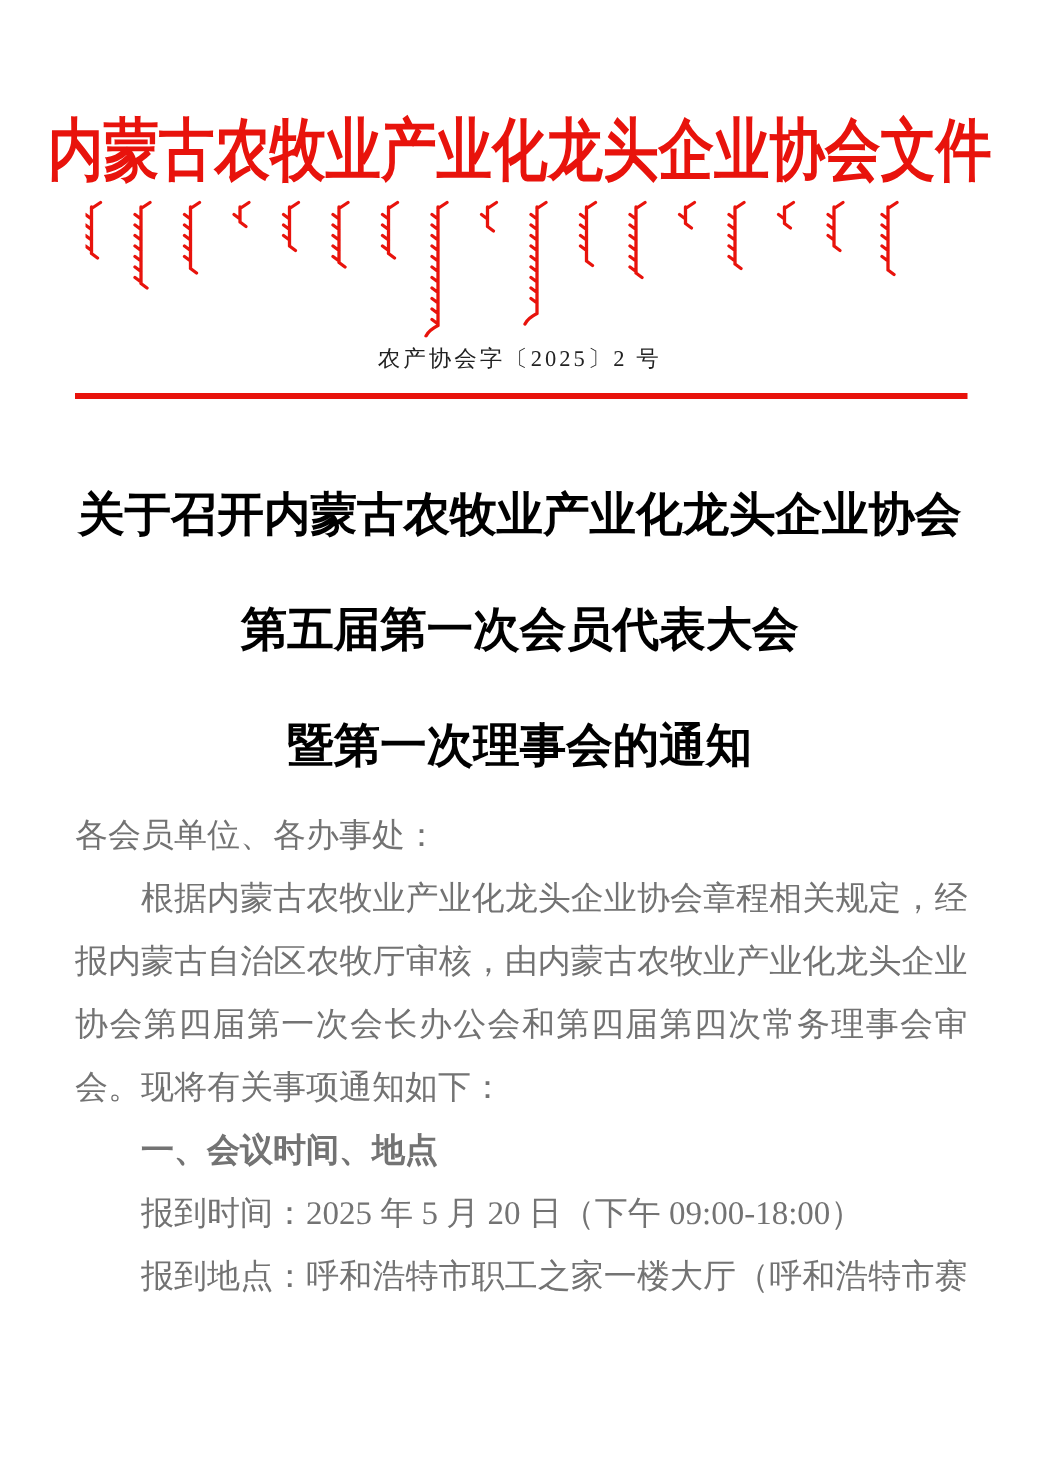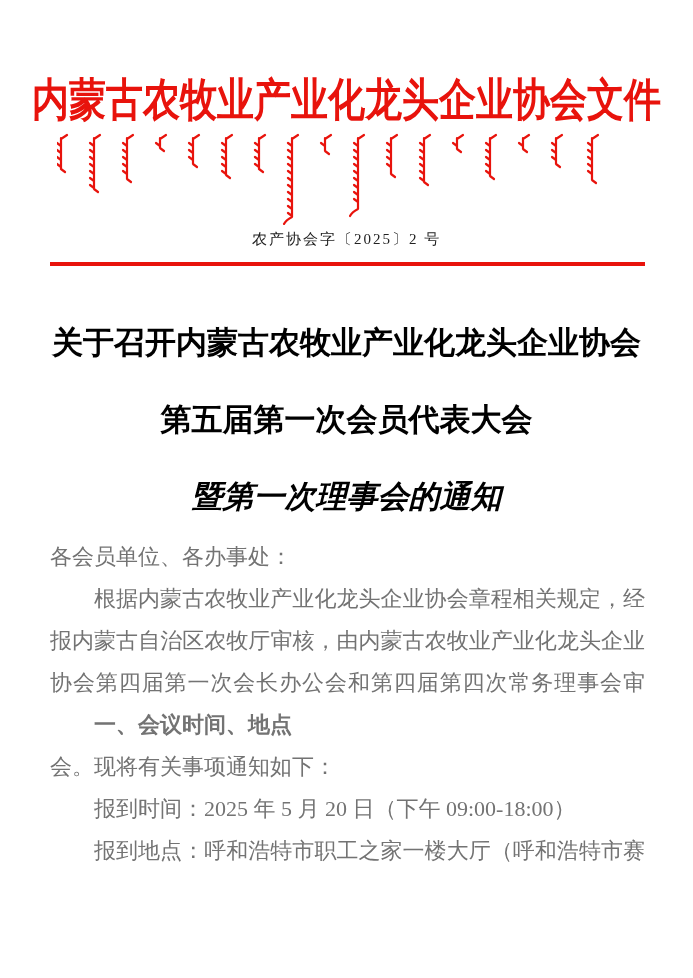--- a/index.html
+++ b/index.html
@@ -65,21 +65,21 @@
     left: 0;
     width: 100%;
     text-align: center;
     font-size: 31px;
     font-weight: bold;
     color: #000;
     white-space: nowrap;
   }
   .t1 { top: 322px; }
   .t2 { top: 399px; }
-  .t3 { top: 476px; font-style: italic; }
+  .t3 { top: 476px; }
   
   .body-block {
     position: absolute;
     top: 536px;
     left: 50px;
     width: 595px;
     font-size: 22px;
     color: #737373;
   }
   .ln {
@@ -136,21 +136,21 @@
 
   <div class="doc-title-line t1">关于召开内蒙古农牧业产业化龙头企业协会</div>
   <div class="doc-title-line t2">第五届第一次会员代表大会</div>
   <div class="doc-title-line t3">暨第一次理事会的通知</div>
 
   <div class="body-block">
     <div class="ln">各会员单位、各办事处：</div>
     <div class="ln ind jst">根据内蒙古农牧业产业化龙头企业协会章程相关规定，经</div>
     <div class="ln jst">报内蒙古自治区农牧厅审核，由内蒙古农牧业产业化龙头企业</div>
     <div class="ln jst">协会第四届第一次会长办公会和第四届第四次常务理事会审</div>
+    <div class="ln">会。现将有关事项通知如下：</div>
     <div class="ln ind bold">一、会议时间、地点</div>
-    <div class="ln">会。现将有关事项通知如下：</div>
     <div class="ln ind">报到时间：2025 年 5 月 20 日（下午 09:00-18:00）</div>
     <div class="ln ind jst">报到地点：呼和浩特市职工之家一楼大厅（呼和浩特市赛</div>
   </div>
 
   <div class="page-num">- 1 -</div>
 
 </div>
 
 </body></html>

